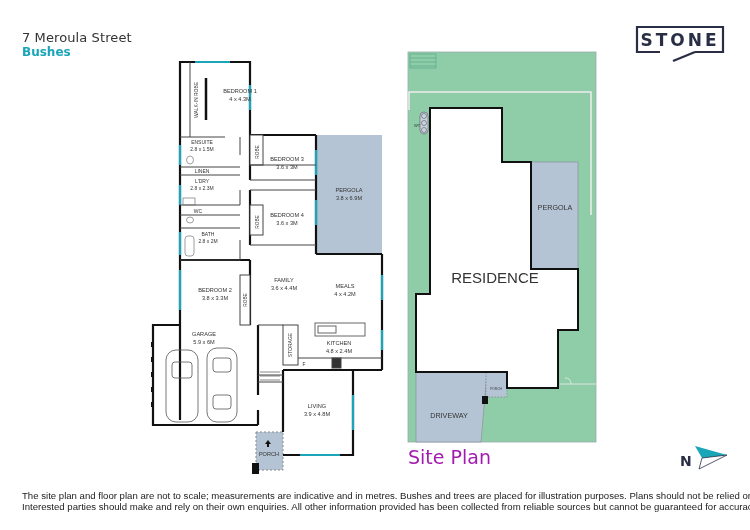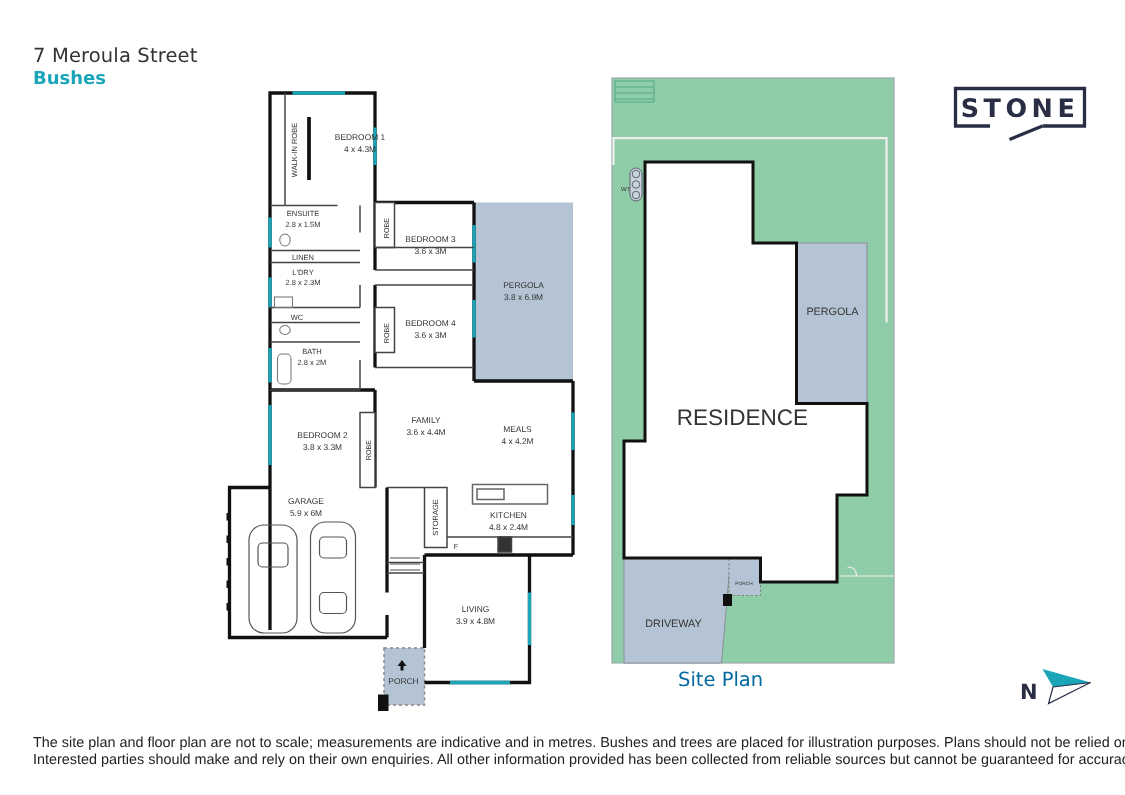--- a/index.html
+++ b/index.html
@@ -1,23 +1,23 @@
 <!DOCTYPE html>
 <html><head>
 <meta charset="utf-8">
 <style>
   html, body { margin:0; padding:0; background:#ffffff; }
   body { width:750px; height:530px; position:relative; overflow:hidden; font-family:"DejaVu Sans", sans-serif; }
   .addr { position:absolute; left:22px; top:30px; font-size:13px; color:#333; letter-spacing:0.1px; }
   .suburb { position:absolute; left:22px; top:45px; font-size:12px; font-weight:bold; color:#1aa5b8; }
-  .logo { position:absolute; left:635px; top:25px; width:90px; height:36px;margin-top:32px; }
+  .logo { position:absolute; left:635px; top:25px; width:90px; height:36px; }
   .logo svg { display:block; }
   .floor { position:absolute; left:150px; top:55px; width:240px; height:425px; }
   .site { position:absolute; left:405px; top:50px; width:195px; height:395px; }
-  .site-label { position:absolute; left:408px; top:446px; font-size:13px; color:#0369a1;margin-left:44px; }
+  .site-label { position:absolute; left:408px; top:446px; font-size:19px; color:#a21caf; }
   .north { position:absolute; left:676px; top:442px; width:60px; height:30px; }
   .disclaimer { position:absolute; left:22px; top:491px; width:720px; font-family:"Liberation Sans", sans-serif; font-size:9.6px; line-height:10.5px; color:#222; }
   .disclaimer div { white-space:nowrap; }
   .rl { font-family:"Liberation Sans", sans-serif; fill:#333; text-anchor:middle; }
 </style>
 </head>
 <body>
 
 <div class="addr">7 Meroula Street</div>
 <div class="suburb">Bushes</div>

